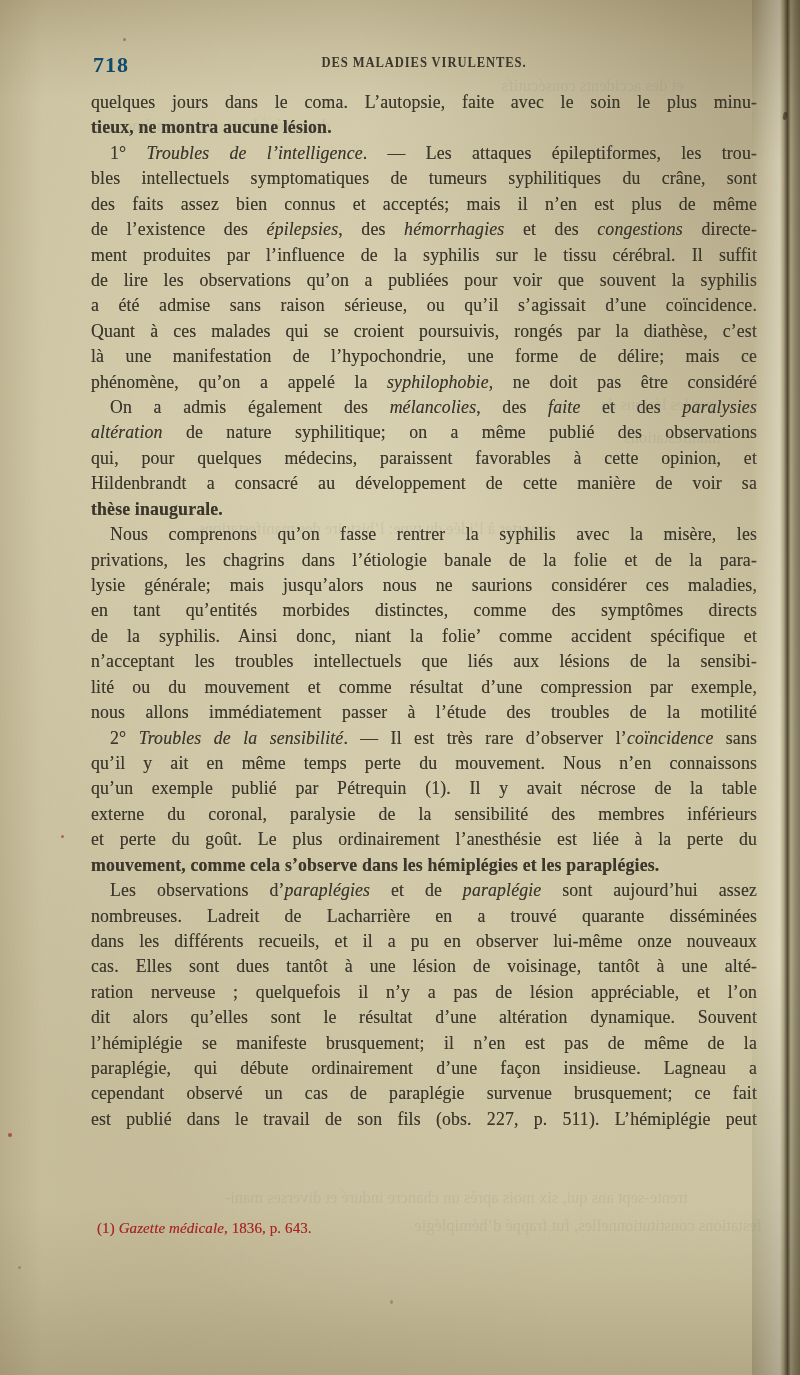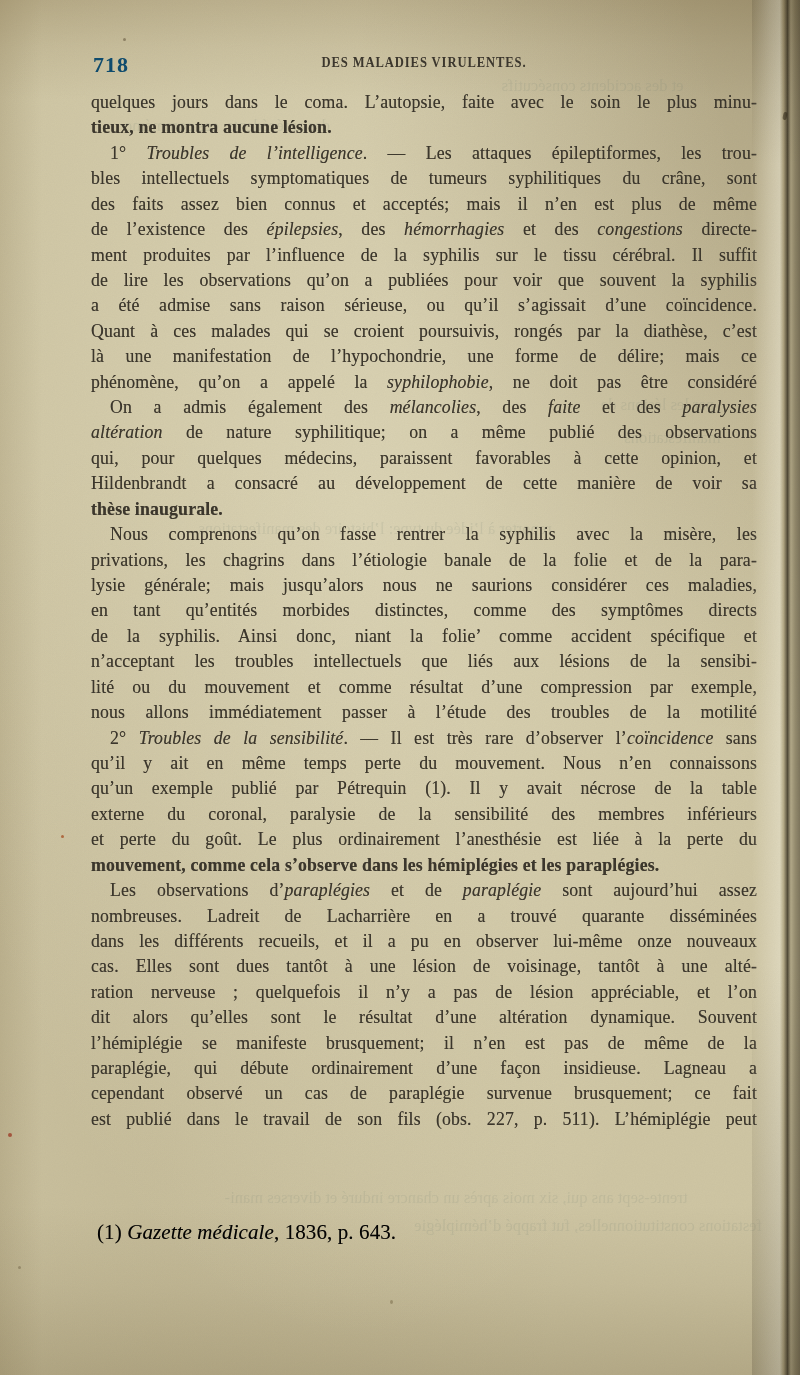--- a/index.html
+++ b/index.html
@@ -55,21 +55,21 @@
   }
   .line{
     line-height:25.43px;height:25.43px;
     text-align:justify;text-align-last:justify;
     white-space:normal;overflow:visible;
   }
   .line.end{text-align-last:left;font-weight:bold;}
   .line.indent{text-indent:19px;}
   .footnote{
     position:absolute;left:97px;top:1220px;width:560px;
-    font-size:21px;letter-spacing:0.1px;color:#000000;
+    font-size:15px;letter-spacing:0.1px;color:#b91c1c;
     text-shadow:0 0 0.5px rgba(61,56,46,0.5);
   }
   i{font-style:italic;}
   
   .bleed{
     position:absolute;
     transform:scaleX(-1);
     opacity:0.13;
     color:#68796e;
     filter:blur(0.6px);

